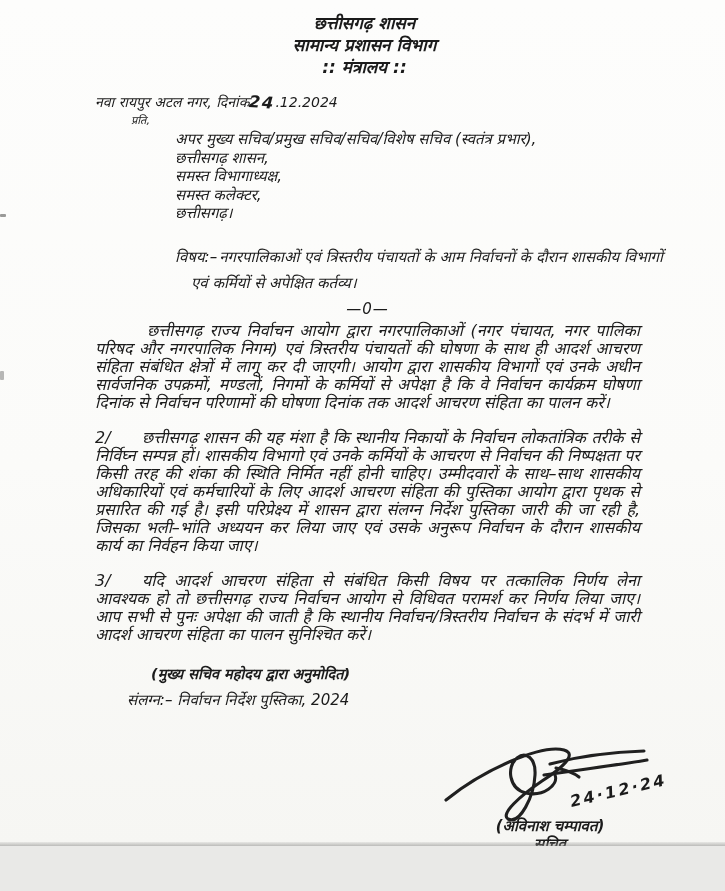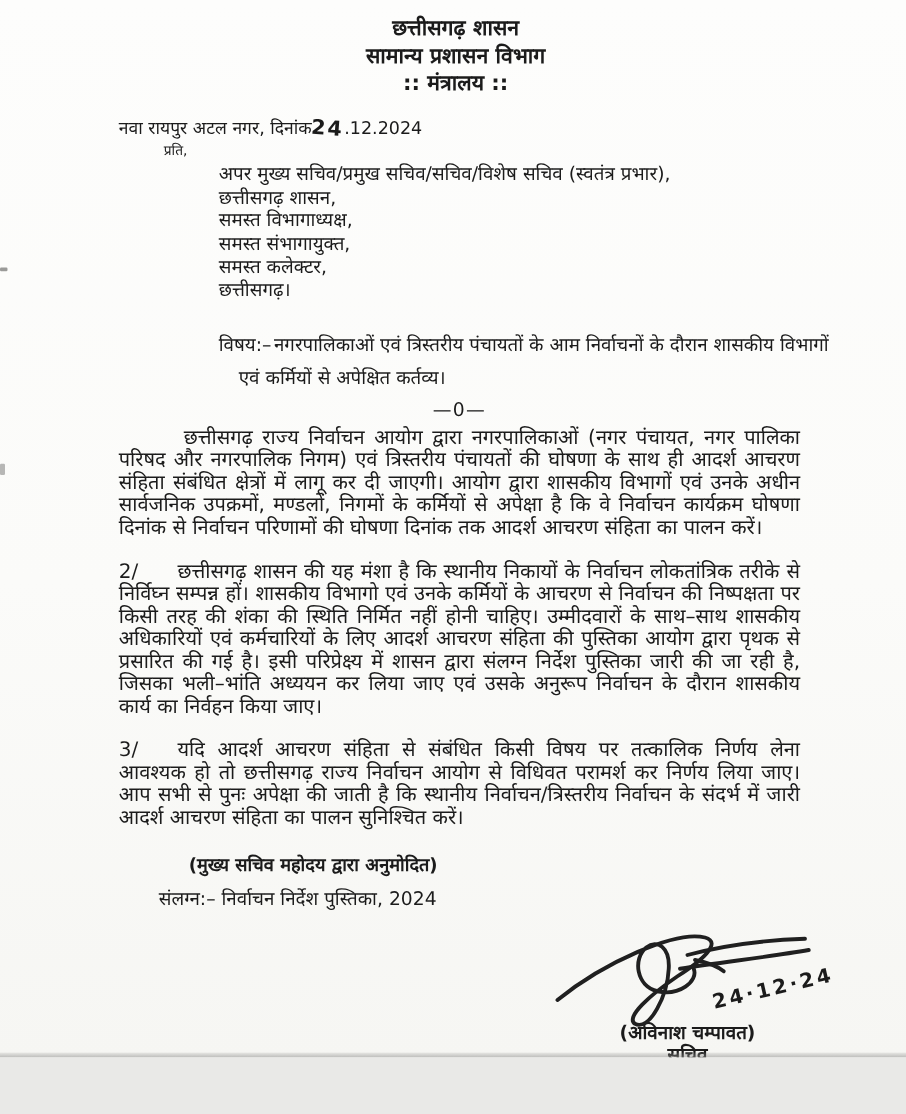--- a/index.html
+++ b/index.html
@@ -6,20 +6,21 @@
   .page{
     position:relative;
     width:725px;height:846px;
     box-sizing:border-box;
     margin:0 auto;
     padding:12px 85px 0 95px;
     background:linear-gradient(180deg,#fdfdfc 0%,#fbfbf9 55%,#f6f6f3 100%);
     font-family:"DejaVu Sans","Liberation Sans",sans-serif;
     color:#1b1b1b;
     overflow:hidden;
+    font-style:italic;
   }
   .letterhead{text-align:center;font-weight:700;font-size:17px;line-height:22px;margin-left:-6px;}
   .ref-row{display:flex;justify-content:space-between;align-items:baseline;margin-top:14px;font-size:14px;}
   .ref-left{margin-left:44px;white-space:nowrap;}
   .ref-left .ref-num{font-weight:700;letter-spacing:.2px;font-size:14.5px;}
   .ref-right{white-space:nowrap;font-size:14px;}
   .handwritten{font-weight:700;}
   .hw-day{display:inline-block;transform:rotate(4deg) translateY(1px);font-size:16.5px;letter-spacing:1.5px;}
   .to-label{margin-left:36px;font-size:11px;margin-top:1px;line-height:18px;}
   .addressees{margin-left:80px;font-size:15px;line-height:18.6px;}
@@ -57,21 +58,20 @@
       <span>नवा रायपुर अटल नगर, दिनांक</span><span class="handwritten hw-day">24</span><span>.12.2024</span>
     </div>
   </div>
 
   <div class="to-label">प्रति,</div>
 
   <div class="addressees">
     <div>अपर मुख्य सचिव/प्रमुख सचिव/सचिव/विशेष सचिव (स्वतंत्र प्रभार),</div>
     <div>छत्तीसगढ़ शासन,</div>
     <div>समस्त विभागाध्यक्ष,</div>
-    <div>समस्त संभागायुक्त,</div>
     <div>समस्त कलेक्टर,</div>
     <div>छत्तीसगढ़।</div>
   </div>
 
   <div class="subject">
     <span class="subj-label">विषय:–</span><span>नगरपालिकाओं एवं त्रिस्तरीय पंचायतों के आम निर्वाचनों के दौरान शासकीय विभागों एवं कर्मियों से अपेक्षित कर्तव्य।</span>
   </div>
 
   <div class="divider">—0—</div>
 

